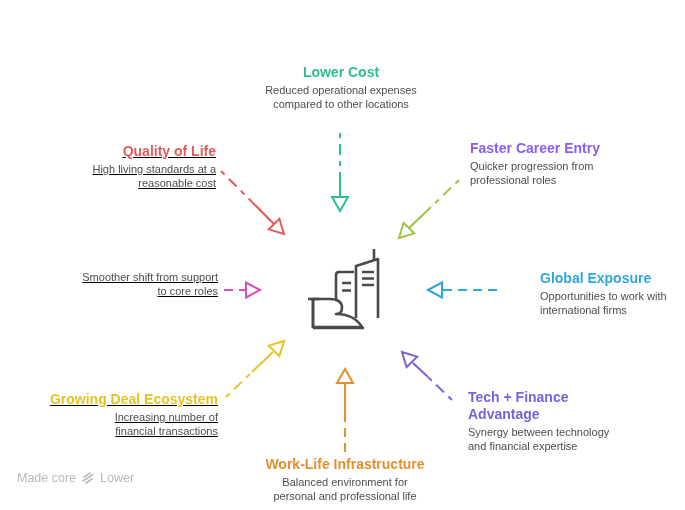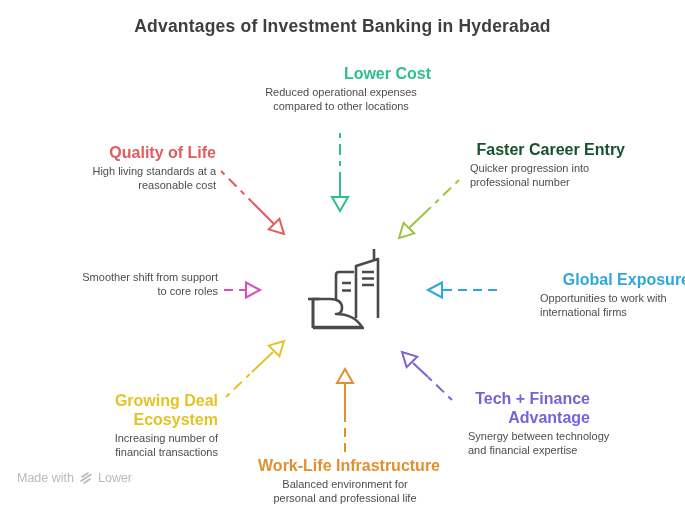--- a/index.html
+++ b/index.html
@@ -5,24 +5,24 @@
   html,body{margin:0;padding:0;background:#ffffff;}
   #stage{
     position:relative;width:685px;height:510px;background:#ffffff;
     font-family:"Liberation Sans", sans-serif;overflow:hidden;
   }
   .page-title{
     position:absolute;top:16px;left:0;width:100%;text-align:center;
     font-size:17.5px;font-weight:bold;color:#3f3f3f;letter-spacing:.2px;
   }
   .node{position:absolute;}
-  .node h3{margin:0 0 2px 0;font-size:16px;font-weight:bold;line-height:1.2;text-align:right;}
+  .node h3{margin:0 0 2px 0;font-size:14px;font-weight:bold;line-height:1.2;}
   .node p{margin:0;font-size:11px;color:#4d4d4d;line-height:1.28;}
   .align-center{text-align:center;}
-  .align-right{text-align:right;}
+  .align-right{text-align:right;text-decoration:underline;}
   .align-left{text-align:left;}
   
   #node-0 p{max-width:152px;margin:0 auto;}
   #node-5 p{width:122px;margin-left:auto;}
   #node-6 h3{width:122px;}
   #node-6 p{width:142px;}
   #node-7 p{max-width:162px;margin:0 auto;}
   #arrow-layer,#icon-layer{position:absolute;left:0;top:0;pointer-events:none;}
   .arrow-tail{fill:none;stroke-width:2;}
   .arrow-solid{fill:none;stroke-width:2;}
@@ -30,35 +30,34 @@
   .watermark{
     position:absolute;left:17px;top:471px;display:flex;align-items:center;gap:5px;
     font-size:12.5px;color:#b9b9b9;
   }
 </style>
 </head>
 <body>
 
 <div id="stage">
 
-  <div class="page-title">Advantages of Investment Banking in Hyderabad</div>
 
   <div class="node align-center" id="node-0" style="left:251px;top:64px;width:180px;">
     <h3 style="color: rgb(47, 190, 143);">Lower Cost</h3>
     <p>Reduced operational expenses compared to other locations</p>
   </div>
 
   <div class="node align-right" id="node-1" style="left:66px;top:143px;width:150px;">
     <h3 style="color: rgb(226, 92, 92);">Quality of Life</h3>
     <p>High living standards at a reasonable cost</p>
   </div>
 
   <div class="node align-left" id="node-2" style="left:470px;top:140px;width:155px;">
-    <h3 style="color: #14532d;">Faster Career Entry</h3>
-    <p>Quicker progression into professional number</p>
+    <h3 style="color: #8b5cf6;">Faster Career Entry</h3>
+    <p>Quicker progression from professional roles</p>
   </div>
 
   <div class="node align-right" id="node-3" style="left:72px;top:270px;width:146px;">
     <p>Smoother shift from support to core roles</p>
   </div>
 
   <div class="node align-left" id="node-4" style="left:540px;top:270px;width:150px;">
     <h3 style="color: rgb(46, 167, 220);">Global Exposure</h3>
     <p>Opportunities to work with international firms</p>
   </div>
@@ -141,21 +140,21 @@
       <path d="M46 39 H55 M46 46.5 H55"></path>
 
       <path d="M17 55 H34 Q46 55 46 64 Q46 70 40 70 Q58 70 66 83 L17 83 Z" fill="#ffffff"></path>
       <path d="M12 55 H23"></path>
       <path d="M17 55 V84"></path>
       <path d="M17 84 H68"></path>
     </g>
   </svg>
 
   <div class="watermark">
-    <span>Made with</span>
+    <span>Made core</span>
     <svg width="14" height="14" viewBox="0 0 14 14">
       <g fill="none" stroke="#b9b9b9" stroke-width="1.6" stroke-linecap="round">
         <path d="M3 6 L9 2"></path>
         <path d="M2 10 L12 3.5"></path>
         <path d="M5 12 L11 8"></path>
       </g>
     </svg>
     <span>Lower</span>
   </div>
 

